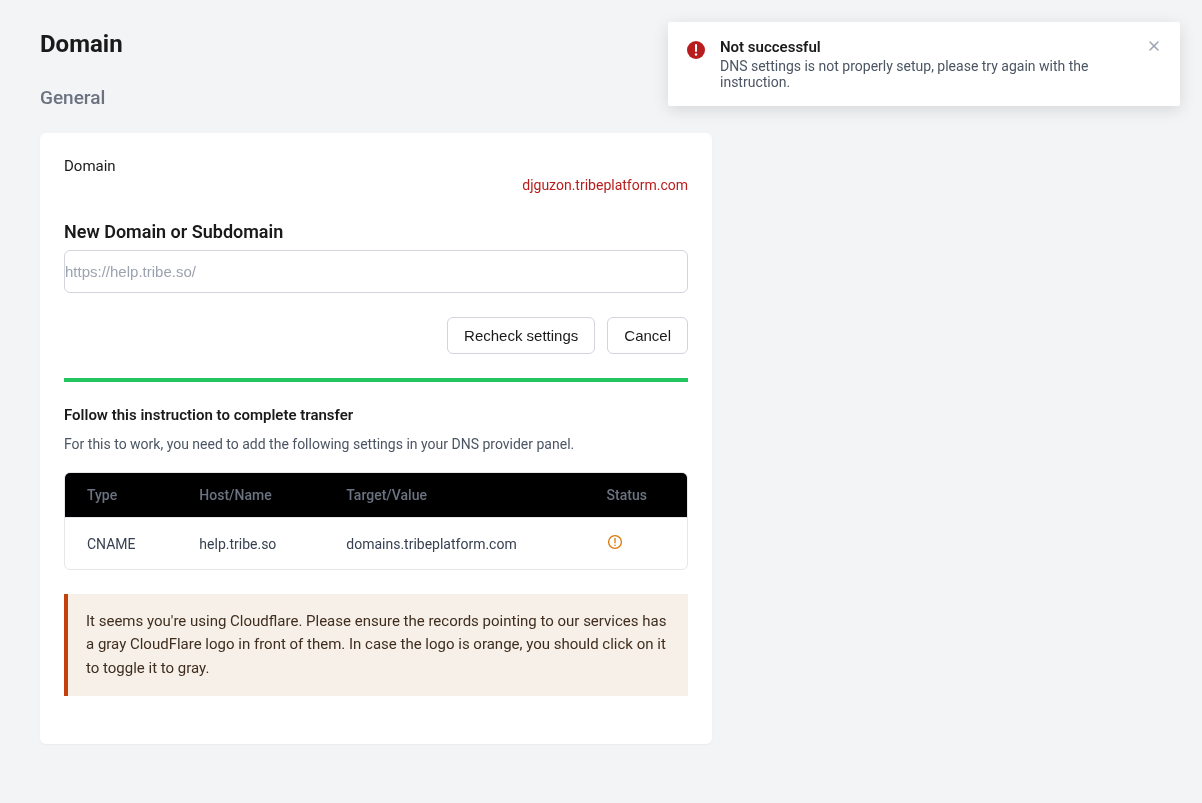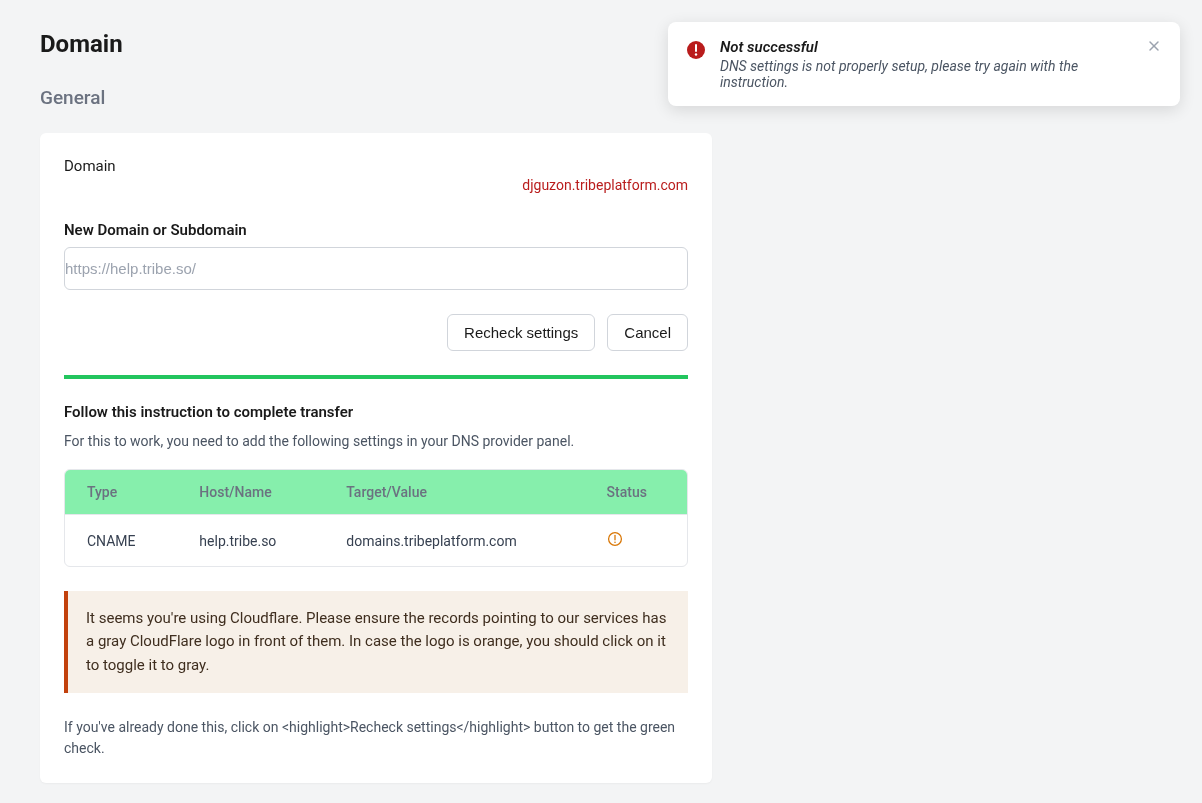--- a/index.html
+++ b/index.html
@@ -42,21 +42,21 @@
       color: #1a1a1a;
       margin-bottom: 2px;
     }
     .domain-value {
       font-size: 14px;
       color: #b91c1c;
       margin-bottom: 28px;
       text-align: right;
     }
     .form-label {
-      font-size: 15px;
+      font-size: 18px;
       font-weight: 600;
       color: #1a1a1a;
       margin-bottom: 8px;
     }
     .form-input {
       width: 100%;
       padding: 12px 0;
       border: 1px solid #d1d5db;
       border-radius: 6px;
       font-size: 15px;
@@ -105,21 +105,21 @@
     .dns-table {
       width: 100%;
       border-collapse: collapse;
     }
     .dns-table th {
       text-align: left;
       font-size: 14px;
       font-weight: 500;
       color: #6b7280;
       padding: 14px 22px;
-      background: #86efac;
+      background: #000000;
       border-bottom: 1px solid #e5e7eb;
     }
     .dns-table td {
       font-size: 14px;
       color: #374151;
       padding: 16px 22px;
     }
     .status-icon-wrap {
       display: inline-flex;
       align-items: center;
@@ -141,27 +141,26 @@
       line-height: 1.5;
     }
 
     
     .toast {
       position: absolute;
       top: 22px;
       right: 22px;
       width: 512px;
       background: #fff;
-      border-radius: 8px;
+      border-radius: 2px;
       box-shadow: 0 4px 16px rgba(0,0,0,0.12);
       padding: 16px 18px;
       display: flex;
       align-items: flex-start;
       gap: 14px;
-      font-style: italic;
     }
     .toast-icon {
       flex-shrink: 0;
       margin-top: 2px;
     }
     .toast-body {
       flex: 1;
     }
     .toast-title {
       font-size: 15px;
@@ -228,21 +227,20 @@
                 </svg>
               </span>
             </td>
           </tr>
         </tbody>
       </table>
     </div>
 
     <div class="warning-box">It seems you're using Cloudflare. Please ensure the records pointing to our services has a gray CloudFlare logo in front of them. In case the logo is orange, you should click on it to toggle it to gray.</div>
 
-    <div class="footer-note">If you've already done this, click on &lt;highlight&gt;Recheck settings&lt;/highlight&gt; button to get the green check.</div>
   </div>
 </div>
 
 <div class="toast">
   <span class="toast-icon">
     <svg width="20" height="20" viewBox="0 0 20 20">
       <circle cx="10" cy="10" r="9" fill="#b91c1c"></circle>
       <line x1="10" y1="5" x2="10" y2="11" stroke="#fff" stroke-width="2" stroke-linecap="round"></line>
       <circle cx="10" cy="14.5" r="1.2" fill="#fff"></circle>
     </svg>

